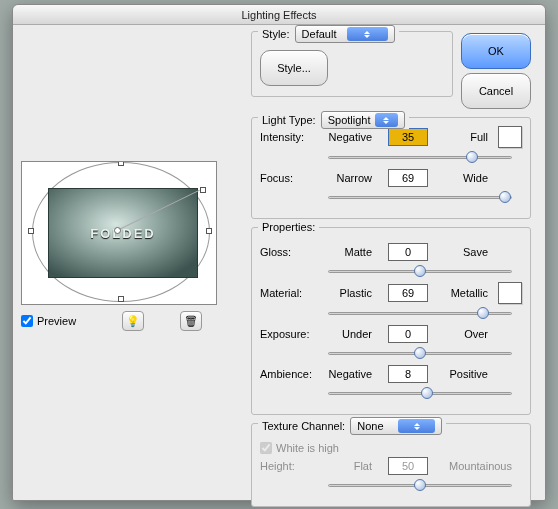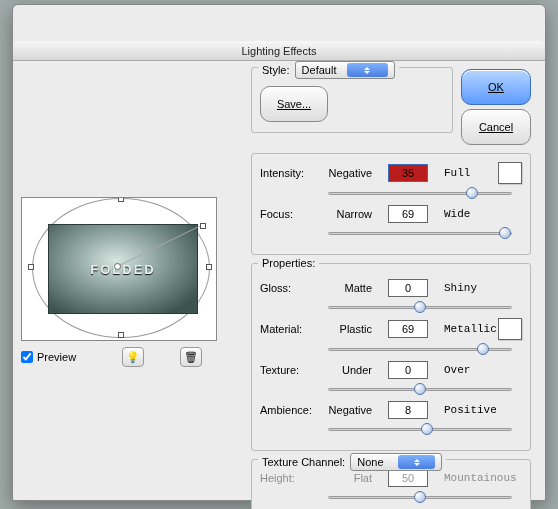--- a/index.html
+++ b/index.html
@@ -7,21 +7,21 @@
 .dialog {
   position: absolute; left: 12px; top: 4px; width: 534px; height: 497px;
   background: #ececec; border: 1px solid #888;
   border-radius: 6px 6px 2px 2px;
   box-shadow: 0 6px 20px rgba(0,0,0,.35);
 }
 .titlebar {
   height: 20px; line-height: 20px; text-align: center;
   background: linear-gradient(#f8f8f8,#d7d7d7);
   border-bottom: 1px solid #aaa; border-radius: 6px 6px 0 0;
-  font-size: 11px; color: #222; margin-top: 36px;
+  font-size: 11px; color: #222;
 }
 .content { display: flex; padding: 6px 8px 8px 8px; gap: 6px; }
 .left { width: 224px; padding-top: 130px; }
 .right { width: 280px; display: flex; flex-direction: column; gap: 8px; }
 
 .preview-box {
   width: 196px; height: 144px; background: #fff; border: 1px solid #888;
   padding: 6px; position: relative; margin-bottom: 6px; overflow: hidden;
 }
 .preview-scene {
@@ -68,22 +68,22 @@
 }
 
 .row { display: flex; align-items: center; gap: 4px; margin-bottom: 2px; min-height: 20px; }
 .label { width: 62px; text-align: left; }
 .val-row { display: flex; align-items: center; gap: 12px; flex: 1; }
 .left-lab { width: 50px; text-align: right; padding-right: 4px; }
 .num {
   width: 40px; height: 18px; border: 1px solid #666; background: #fff; text-align: center;
   font-size: 11px; padding: 1px 0;
 }
-.num.hl { background: #b91c1c; border-color: #3a6fbf; }
-.right-lab { width: 48px; padding-left: 4px; font-family: Liberation Mono, monospace; }
+.num.hl { background: #eab308; border-color: #3a6fbf; }
+.right-lab { width: 48px; text-align: right; padding-left: 4px; }
 .swatch {
   width: 24px; height: 22px; background: #fff; border: 1px solid #666; margin-left: 4px;
   box-shadow: inset 0 0 0 1px #fff, 1px 1px 0 #ccc;
 }
 
 .slider {
   position: relative; height: 14px; margin: 0 4px 4px 68px; width: 184px;
 }
 .slider-track {
   position: absolute; left: 0; right: 0; top: 6px; height: 3px;
@@ -112,21 +112,21 @@
 .arrow-btn::after { content: ""; border: 3px solid transparent; border-top-color: #fff; }
 
 .btn {
   height: 36px; padding: 16px 12px; border: 1px solid #8a8a8a; border-radius: 10px;
   background: linear-gradient(#fdfdfd,#dedede); display: inline-flex; align-items: center;
   justify-content: center; min-width: 68px; box-shadow: 0 1px 0 #fff inset;
 }
 .btn.primary { background: linear-gradient(#b6d6ff,#5c9aff); border-color: #3a6fbf; color: #000; font-weight: 500; }
 .btn.disabled { color: #999; }
 
-.top-row { display: flex; gap: 8px; align-items: flex-start; text-decoration: underline; }
+.top-row { display: flex; gap: 8px; align-items: flex-start; }
 .style-group { flex: 1; }
 .btn-col { display: flex; flex-direction: column; gap: 4px; width: 70px; align-items: stretch; padding-top: 2px; }
 .btn-col .btn { min-width: 68px; }
 .disabled-text { color: #8e8e8e; }
 </style>
 </head>
 <body>
 
 <div class="dialog">
   <div class="titlebar">Lighting Effects</div>
@@ -167,30 +167,37 @@
       <div class="top-row">
         <div class="group style-group">
           <div class="group-legend">
             <span>Style:</span>
             <span class="select" style="min-width:100px;margin-left:2px">
               <span>Default</span>
               <span class="arrow-btn"></span>
             </span>
           </div>
           <div style="display:flex;gap:40px;margin-top:10px">
-            <div class="btn">Save...</div>
+            <div class="btn">Style...</div>
           </div>
         </div>
         <div class="btn-col">
           <div class="btn primary">OK</div>
           <div class="btn">Cancel</div>
         </div>
       </div>
 
       <div class="group">
+        <div class="group-legend">
+          <span>Light Type:</span>
+          <span class="select" style="min-width:84px;margin-left:2px">
+            <span>Spotlight</span>
+            <span class="arrow-btn"></span>
+          </span>
+        </div>
 
 
         <div class="row">
           <div class="label">Intensity:</div>
           <div class="val-row">
             <div class="left-lab">Negative</div>
             <input class="num hl" value="35" style="">
             <div class="right-lab">Full</div>
           </div>
           <div class="swatch"></div>
@@ -216,21 +223,21 @@
       </div>
 
       <div class="group">
         <div class="group-legend">Properties:</div>
 
         <div class="row" style="margin-top:6px">
           <div class="label">Gloss:</div>
           <div class="val-row">
             <div class="left-lab">Matte</div>
             <input class="num" value="0" style="">
-            <div class="right-lab">Shiny</div>
+            <div class="right-lab">Save</div>
           </div>
           <div style="width:28px"></div>
         </div>
         <div class="slider">
           <div class="slider-track"></div>
             <div class="slider-thumb" style="left:50%"></div>
         </div>
 
         <div class="row">
           <div class="label">Material:</div>
@@ -240,21 +247,21 @@
             <div class="right-lab">Metallic</div>
           </div>
           <div class="swatch"></div>
         </div>
         <div class="slider">
           <div class="slider-track"></div>
             <div class="slider-thumb" style="left:84%"></div>
         </div>
 
         <div class="row">
-          <div class="label">Texture:</div>
+          <div class="label">Exposure:</div>
           <div class="val-row">
             <div class="left-lab">Under</div>
             <input class="num" value="0" style="">
             <div class="right-lab">Over</div>
           </div>
           <div style="width:28px"></div>
         </div>
         <div class="slider">
           <div class="slider-track"></div>
             <div class="slider-thumb" style="left:50%"></div>
@@ -276,20 +283,26 @@
       </div>
 
       <div class="group">
         <div class="group-legend">
           <span>Texture Channel:</span>
           <span class="select" style="min-width:92px;margin-left:2px">
             <span>None</span>
             <span class="arrow-btn"></span>
           </span>
         </div>
+        <div style="margin-top:10px">
+          <label class="checkbox disabled-text">
+            <input type="checkbox" checked="" disabled="" style="">
+            <span>White is high</span>
+          </label>
+        </div>
         <div class="row disabled-text">
           <div class="label">Height:</div>
           <div class="val-row">
             <div class="left-lab">Flat</div>
             <input class="num" disabled="" style="color: rgb(153, 153, 153);" value="50">
             <div class="right-lab" style="width:72px">Mountainous</div>
           </div>
         </div>
         <div class="slider">
           <div class="slider-track"></div>

